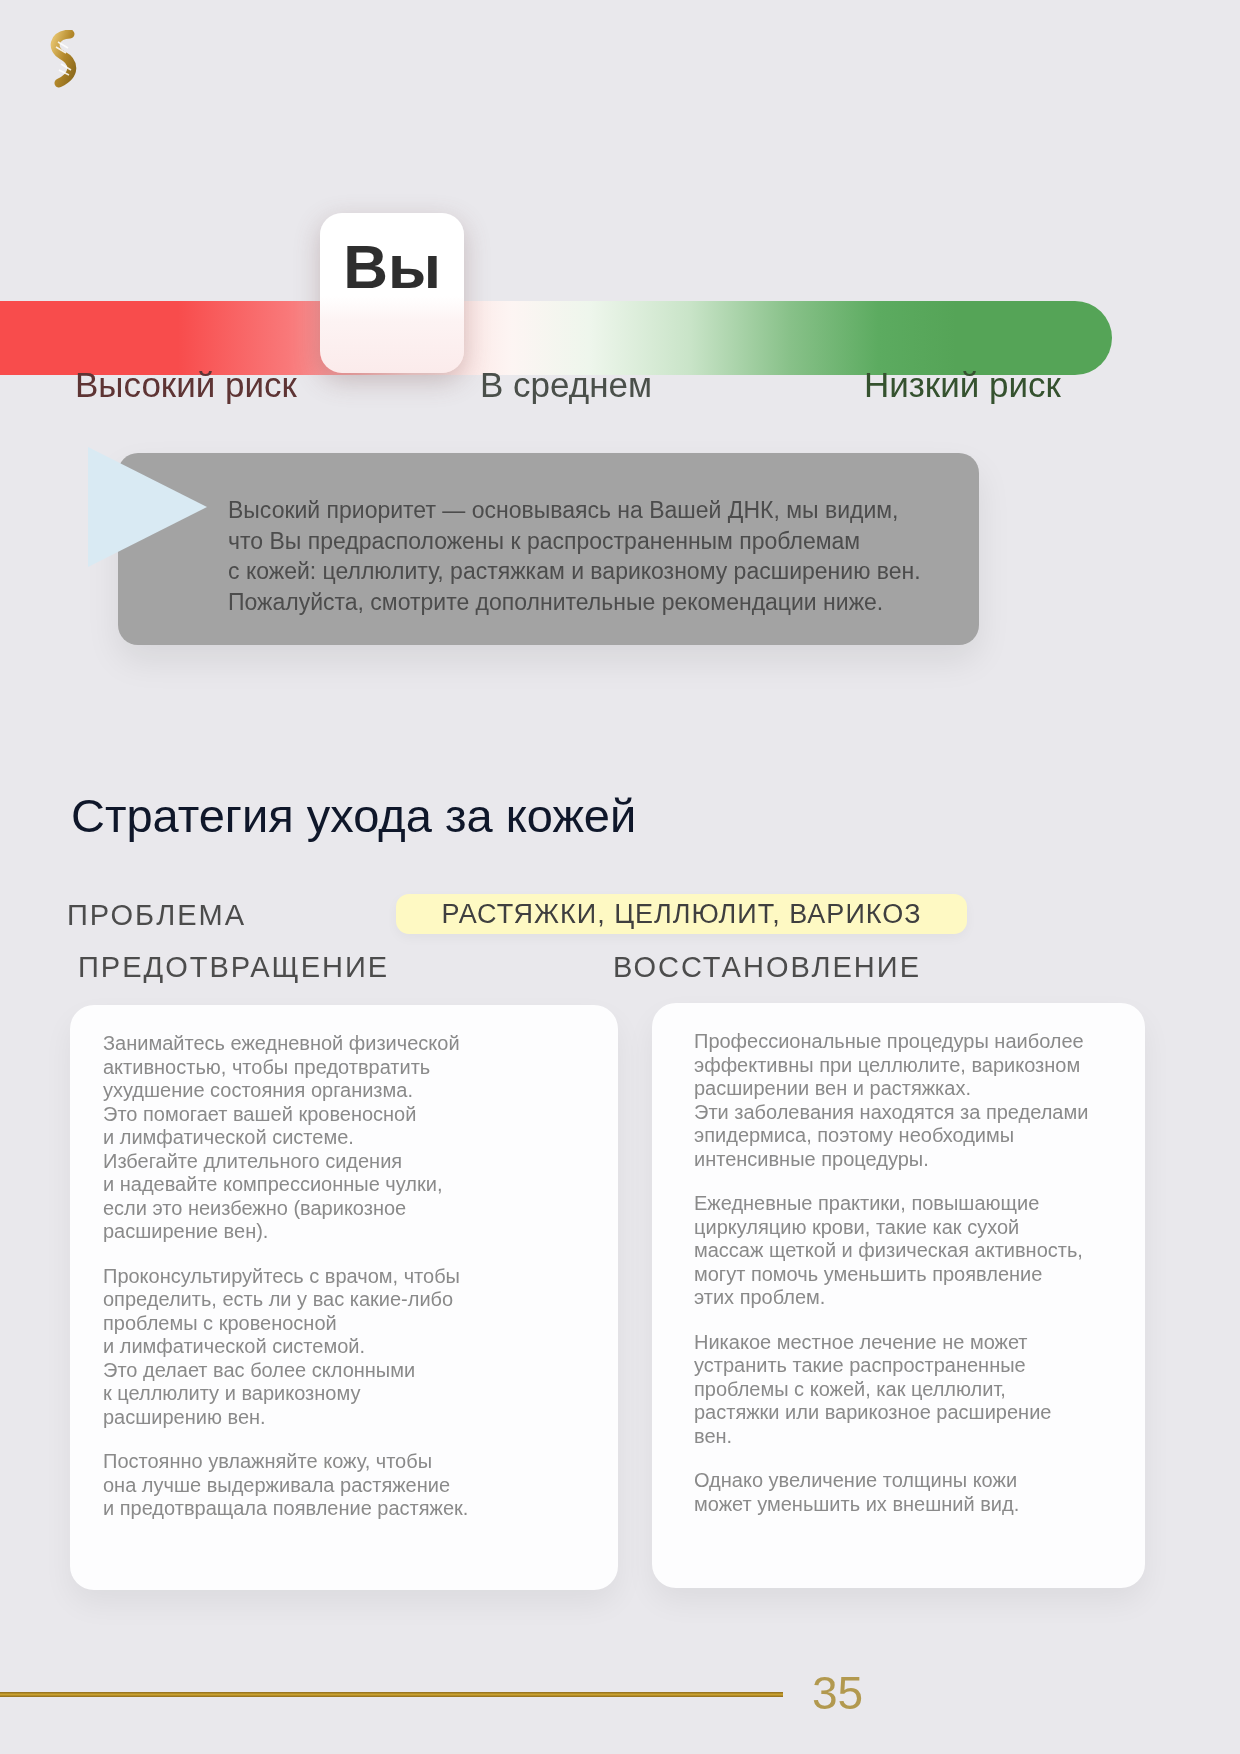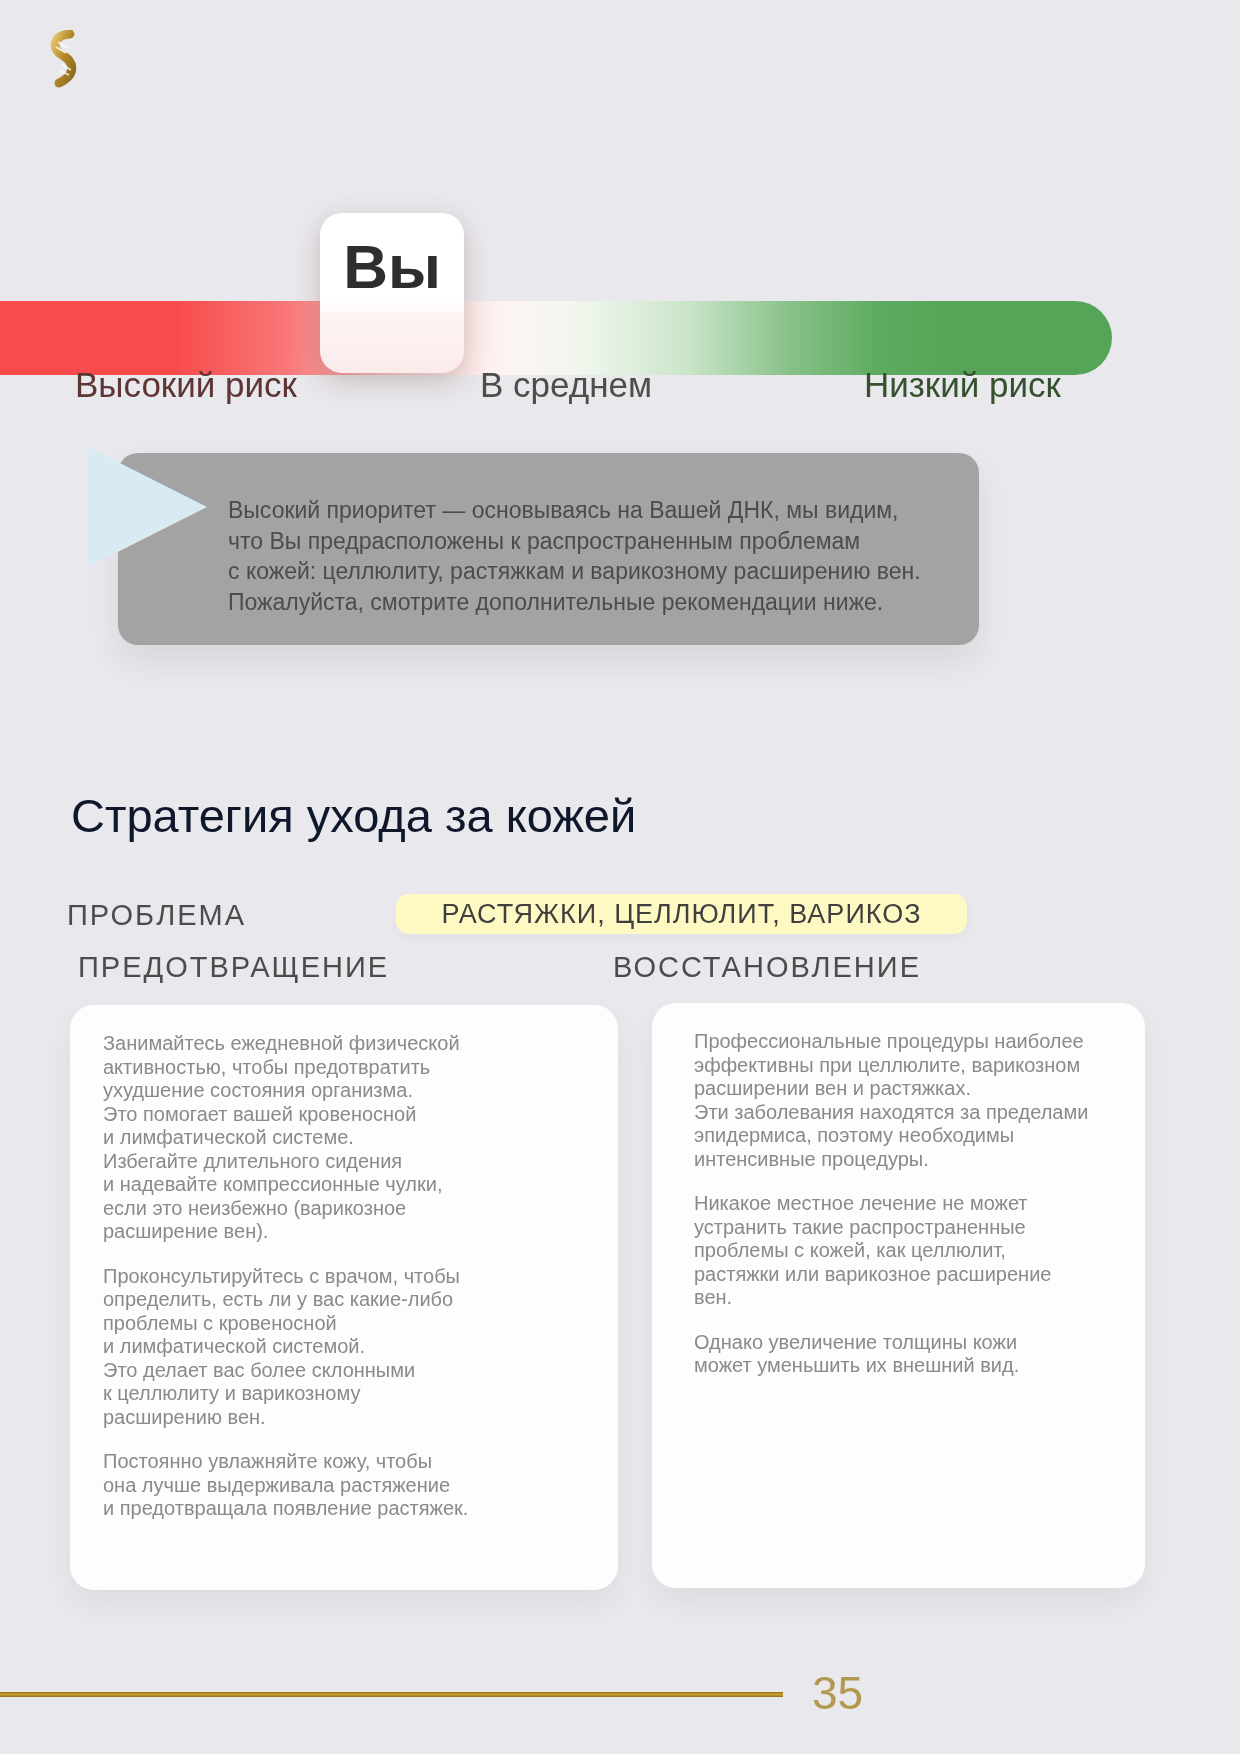--- a/index.html
+++ b/index.html
@@ -155,20 +155,25 @@
   </div>
 
   <div class="abs card card-right">
     <div class="card-text">
       <p>Профессиональные процедуры наиболее
 эффективны при целлюлите, варикозном
 расширении вен и растяжках.
 Эти заболевания находятся за пределами
 эпидермиса, поэтому необходимы
 интенсивные процедуры.</p>
+      <p>Ежедневные практики, повышающие
+циркуляцию крови, такие как сухой
+массаж щеткой и физическая активность,
+могут помочь уменьшить проявление
+этих проблем.</p>
       <p>Никакое местное лечение не может
 устранить такие распространенные
 проблемы с кожей, как целлюлит,
 растяжки или варикозное расширение
 вен.</p>
       <p>Однако увеличение толщины кожи
 может уменьшить их внешний вид.</p>
     </div>
   </div>
 

